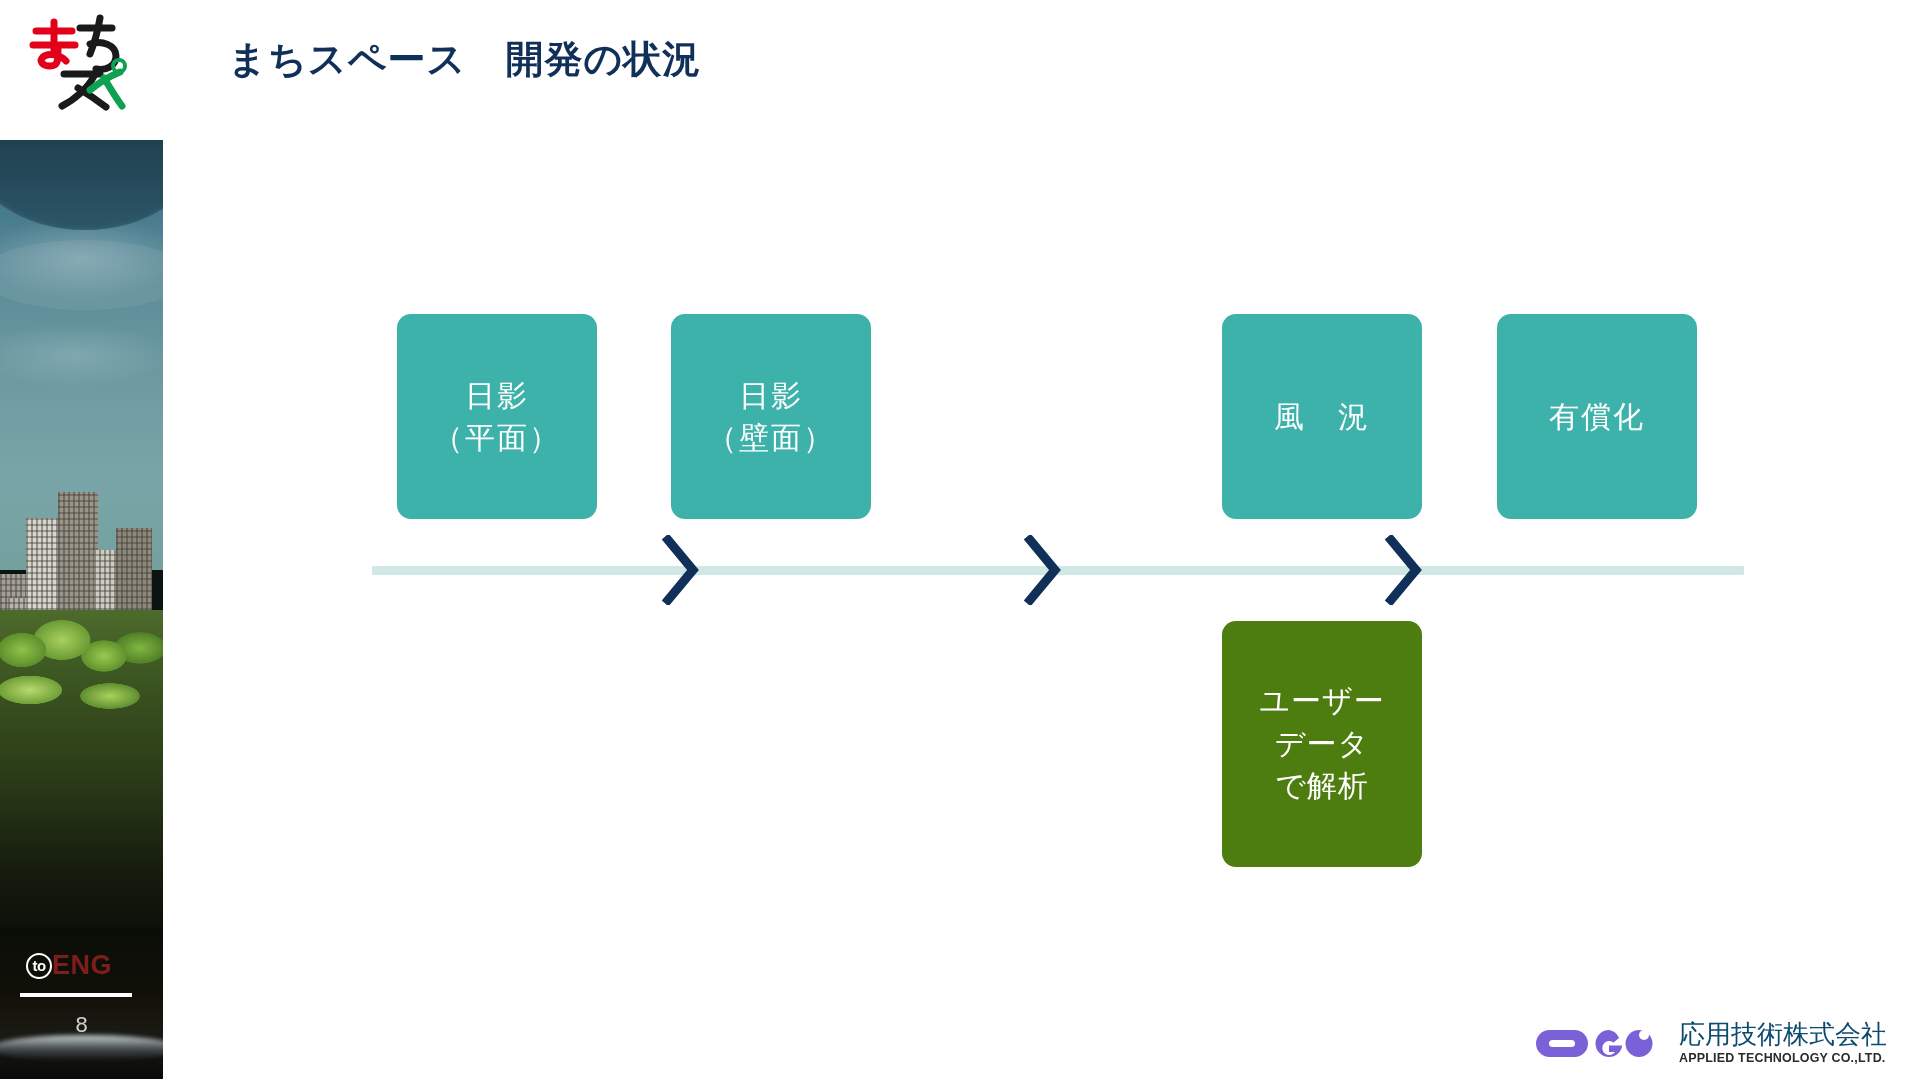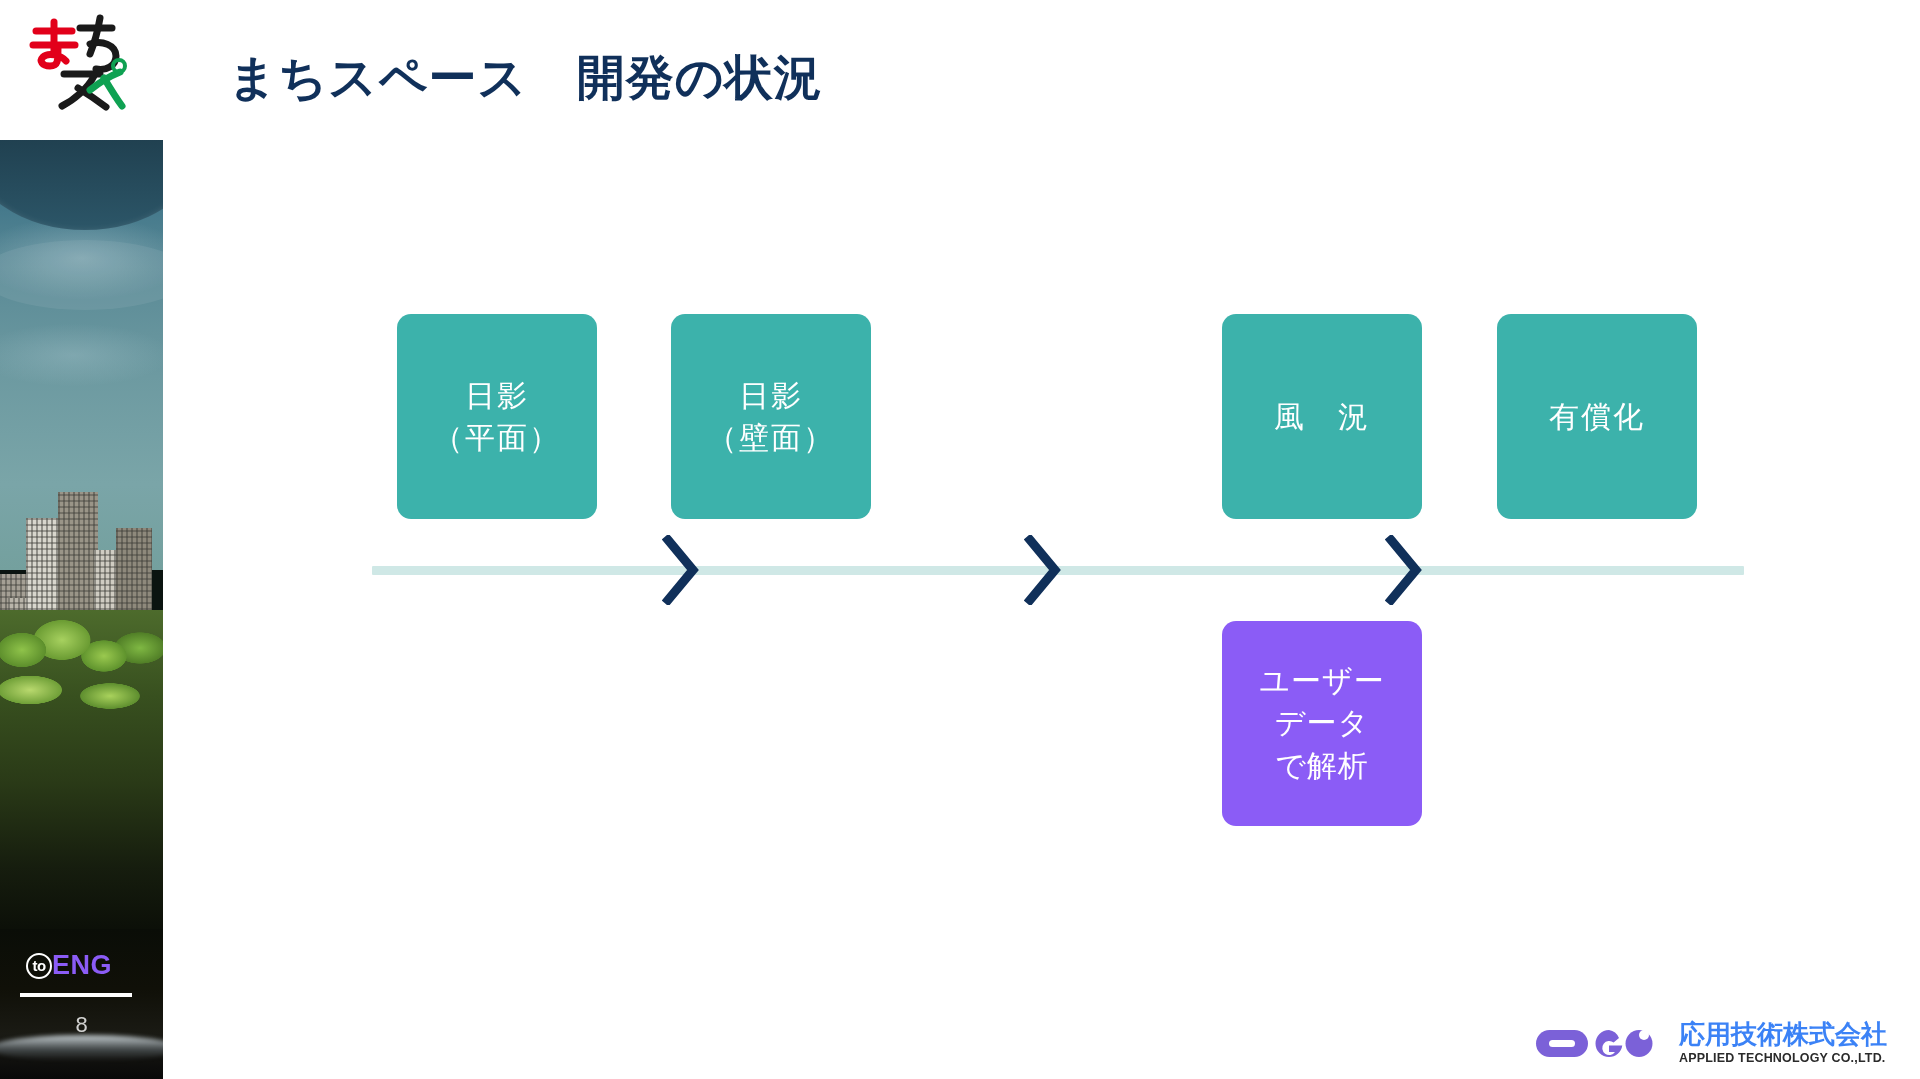--- a/index.html
+++ b/index.html
@@ -112,21 +112,21 @@
     border: 2.4px solid #ffffff;
     border-radius: 50%;
     display: flex; align-items: center; justify-content: center;
     color: #ffffff;
     font-size: 15px;
     font-weight: 700;
     line-height: 1;
     letter-spacing: -0.5px;
   }
   .to-eng .eng {
-    color: #8b5cf6;
+    color: #7f1d1d;
     font-size: 27px;
     font-weight: 700;
     letter-spacing: .5px;
   }
   .eng-rule {
     position: absolute;
     left: 20px;
     top: 993px;
     width: 112px;
     height: 4px;
@@ -148,22 +148,22 @@
     position: absolute;
     left: 28px; top: 14px;
     width: 108px; height: 98px;
     z-index: 7;
   }
 
   
   .slide-title {
     position: absolute;
     left: 228px;
-    top: 46px;
-    font-size: 48px;
+    top: 34px;
+    font-size: 38px;
     font-weight: 700;
     color: #10305a;
     letter-spacing: 1px;
     white-space: pre;
   }
 
   
   .timeline-line {
     position: absolute;
     left: 372px;
@@ -208,22 +208,22 @@
   .pbox-1 { left: 671px; }
   .pbox-2 { left: 947px; }
   .pbox-3 { left: 1222px; }
   .pbox-4 { left: 1497px; }
 
   .pbox-sub {
     position: absolute;
     left: 1222px;
     top: 621px;
     width: 200px;
-    height: 205px;
-    background: #8b5cf6;
+    height: 246px;
+    background: #4d7c0f;
     border-radius: 14px;
     display: flex;
     align-items: center;
     justify-content: center;
     text-align: center;
     color: #ffffff;
     font-size: 30px;
     line-height: 1.42;
     font-weight: 300;
     letter-spacing: 1px;
@@ -236,22 +236,22 @@
     right: 26px;
     bottom: 14px;
     display: flex;
     align-items: center;
     gap: 16px;
   }
   .footer-logo .mark { display: block; }
   .footer-logo .names { display: flex; flex-direction: column; gap: 2px; }
   .footer-logo .jp {
     font-size: 26px;
-    font-weight: 700;
-    color: #3b82f6;
+    font-weight: 400;
+    color: #0c4a6e;
     letter-spacing: 0px;
     line-height: 1.05;
   }
   .footer-logo .en {
     font-size: 13px;
     font-weight: 600;
     color: #2a2a2a;
     letter-spacing: .2px;
     transform: scaleX(.96);
     transform-origin: left center;

